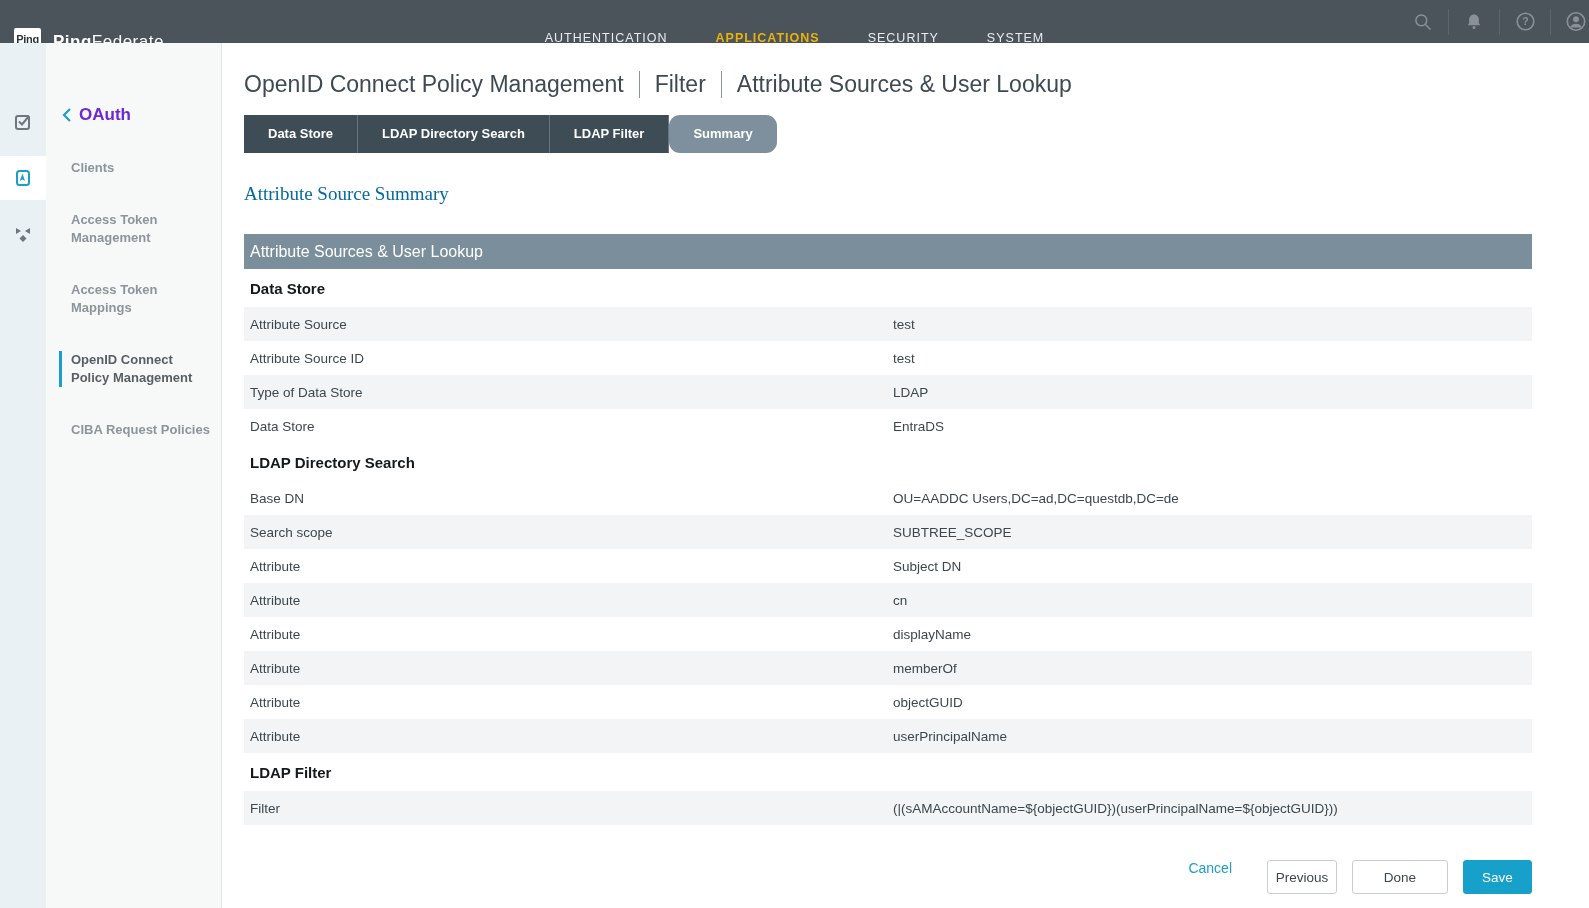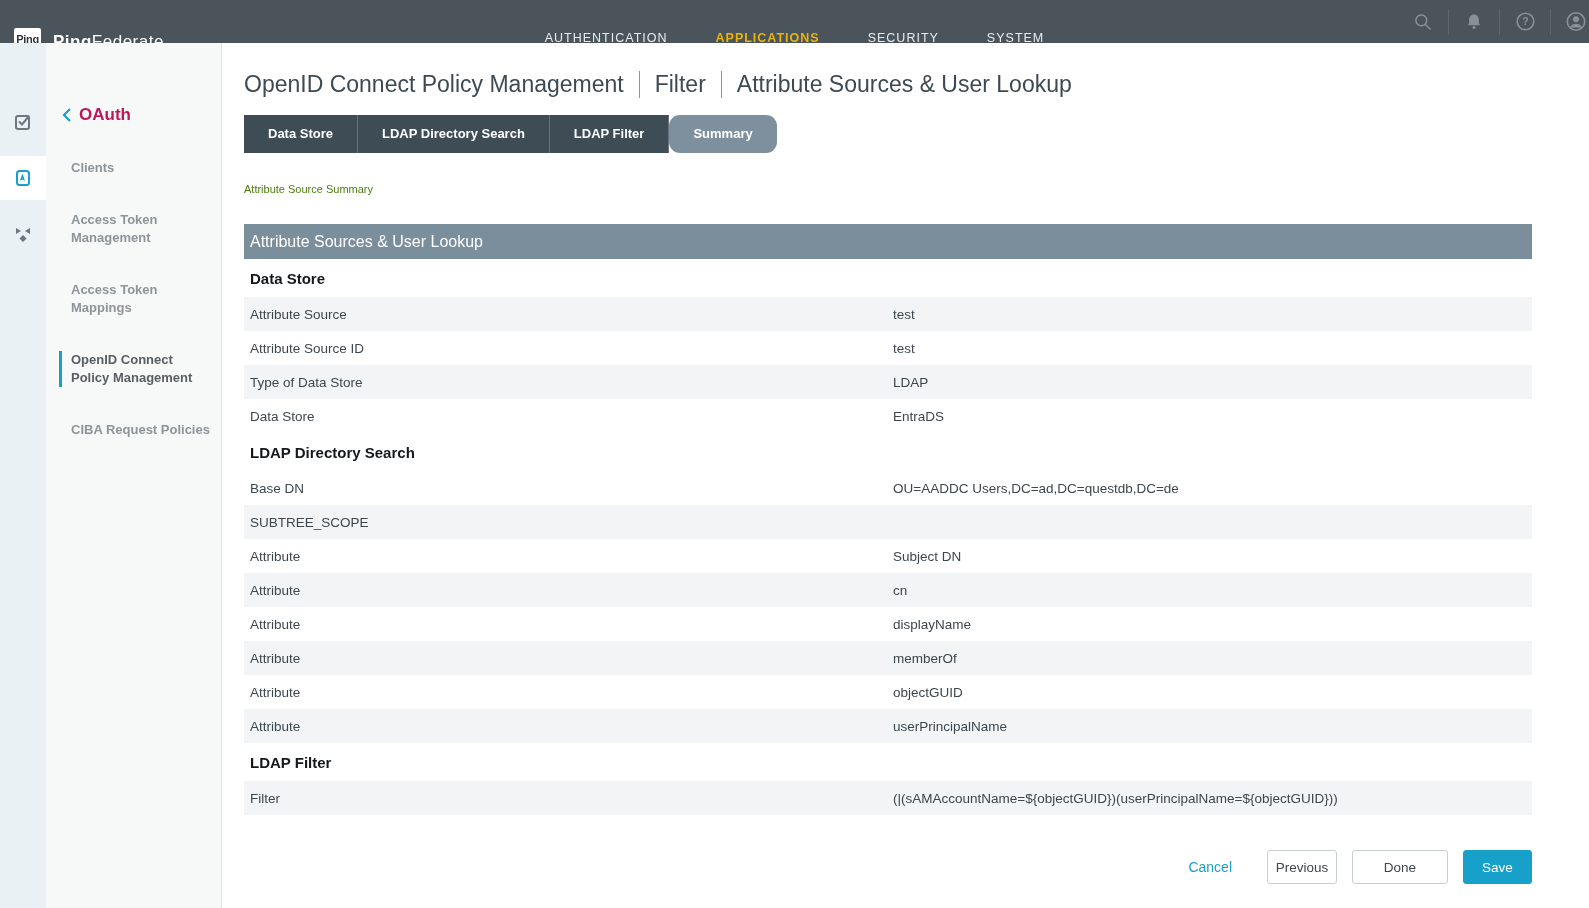--- a/index.html
+++ b/index.html
@@ -34,55 +34,55 @@
   .shell { display:flex; height:865px; }
 
   .rail { width:46px; background:#e9f1f5; flex:0 0 46px; padding-top:57px;
     display:flex; flex-direction:column; align-items:center; gap:12px; }
   .rail-item { width:46px; height:44px; display:flex; align-items:center;
     justify-content:center; color:#6d777d; cursor:pointer; }
   .rail-item.active { background:#fff; color:#1b9fc8; }
 
   .sidebar { width:176px; flex:0 0 176px; background:#f7f8f8;
     border-right:1px solid #e2e5e7; padding:62px 10px 0 13px; }
-  .sidebar-back { display:flex; align-items:center; gap:7px; color:#be185d;
+  .sidebar-back { display:flex; align-items:center; gap:7px; color:#6d28d9;
     font-size:17px; font-weight:bold; cursor:pointer; margin-left:3px; margin-bottom:34px; }
   .sidebar-back .chev { color:#1b9fc8; display:flex; }
   .side-item { font-size:13px; font-weight:bold; color:#8d959a; line-height:18px;
     padding-left:12px; margin-bottom:34px; cursor:pointer; }
   .side-item.active { color:#585f64; border-left:3px solid #1b9fc8; padding-left:9px; }
 
   
   .content { flex:1; background:#fff; padding:0 57px 0 22px; }
   .pagetitle { margin-top:28px; font-size:23px; font-weight:normal; color:#3e4a53;
     display:flex; align-items:center; }
   .crumb-sep { display:inline-block; width:1px; height:27px; background:#8a949b;
     margin:0 15px; }
 
   .tabs { display:flex; margin-top:17px; }
   .tab { height:38px; line-height:38px; padding:0 24px; background:#3e4c56;
     color:#fff; font-size:13px; font-weight:bold; cursor:pointer;
     border-right:1px solid rgba(255,255,255,0.22); }
   .tab:last-child { border-right:none; }
   .tab.active { background:#7e909d;border-radius:11px; }
 
-  .summary-label { margin-top:30px; font-size:11px; color:#4d7c0f; }
+  .summary-label { margin-top:30px; font-size:19px; color:#0369a1;font-family:Liberation Serif, serif; }
 
   .table { margin-top:29px; width:1288px; }
   .table-header { height:35px; line-height:35px; background:#7b8e9b; color:#fff;
     font-size:16px; padding-left:6px; }
   .section-title { height:38px; line-height:40px; font-size:15px; font-weight:bold;
     color:#15191c; padding-left:6px; background:#fff; }
   .trow { display:grid; grid-template-columns:643px 1fr; height:34px;
     align-items:center; font-size:13.5px; color:#3d474e; padding-left:6px;
     background:#fff; }
   .trow.shaded { background:#f2f4f5; }
 
   .footer { margin-top:35px; width:1288px; display:flex; justify-content:flex-end;
-    align-items:center; gap:15px; }
+    align-items:flex-start; gap:15px; }
   .cancel { color:#1b9fc8; font-size:14px; cursor:pointer; margin-right:20px;
     text-decoration:none; }
   .btn { height:34px; background:#fff; border:1px solid #c9ced1; border-radius:3px;
     font-size:13.5px; color:#3d474e; cursor:pointer;
     font-family:"Liberation Sans","DejaVu Sans",sans-serif; }
   .btn.previous { width:70px; }
   .btn.done { width:96px; }
   .btn.save { width:69px; background:#17a0c9; border-color:#17a0c9; color:#fff; }
 </style>
 </head>
@@ -217,20 +217,21 @@
           <div class="trow">
     <span>Data Store</span>
     <span>EntraDS</span>
   </div>
           <div class="section-title"><span>LDAP Directory Search</span></div>
           <div class="trow">
     <span>Base DN</span>
     <span>OU=AADDC Users,DC=ad,DC=questdb,DC=de</span>
   </div>
           <div class="trow shaded">
+    <span>Search scope</span>
     <span>SUBTREE_SCOPE</span>
   </div>
           <div class="trow">
     <span>Attribute</span>
     <span>Subject DN</span>
   </div>
           <div class="trow shaded">
     <span>Attribute</span>
     <span>cn</span>
   </div>

